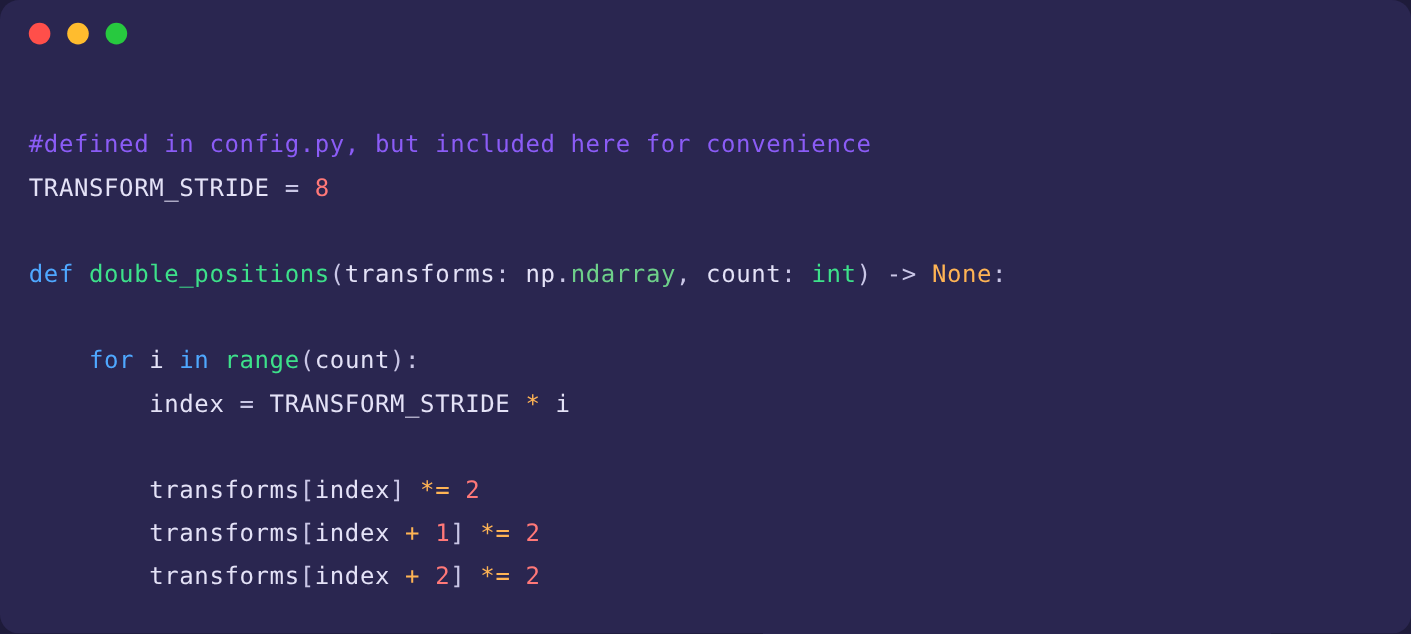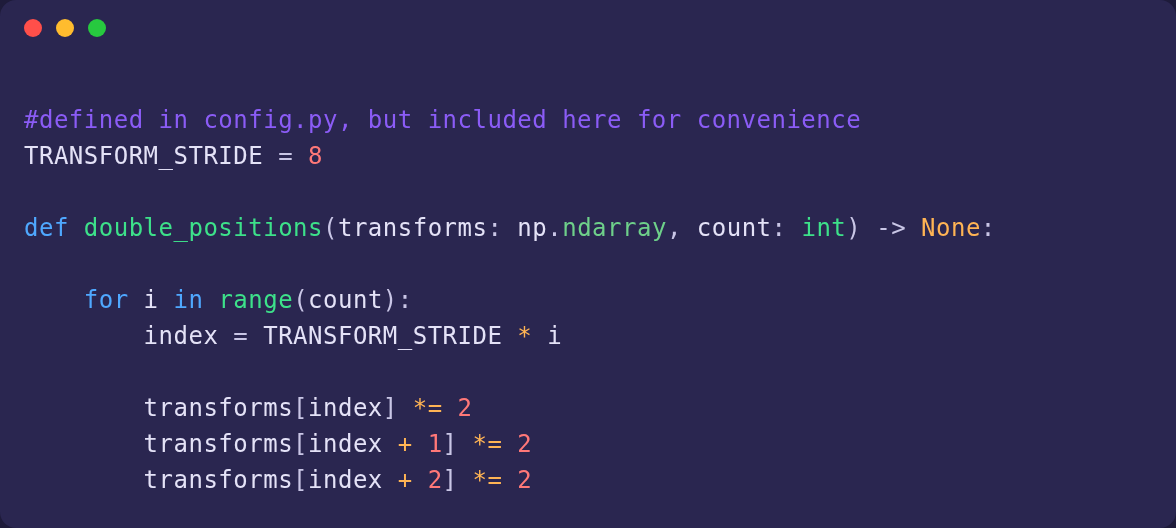--- a/index.html
+++ b/index.html
@@ -35,21 +35,21 @@
   .dot.red    { background: #ff4f4a; }
   .dot.yellow { background: #ffbc2e; }
   .dot.green  { background: #27c93f; }
 
   .code {
     position: absolute;
     top: 102px;
     left: 24px;
     right: 24px;
     font-family: "Menlo", "Consolas", "DejaVu Sans Mono", monospace;
-    font-size: 24px;
+    font-size: 20px;
     line-height: 36px;
     white-space: pre;
     letter-spacing: 0.5px;
   }
   .tok-comment { color: #8b5cf6; }
   .tok-ident   { color: #e4e2f7; }
   .tok-op      { color: #c9c6e6; }
   .tok-num     { color: #ff7878; }
   .tok-kw      { color: #4fa8ff; }
   .tok-fn      { color: #3de18a; }

